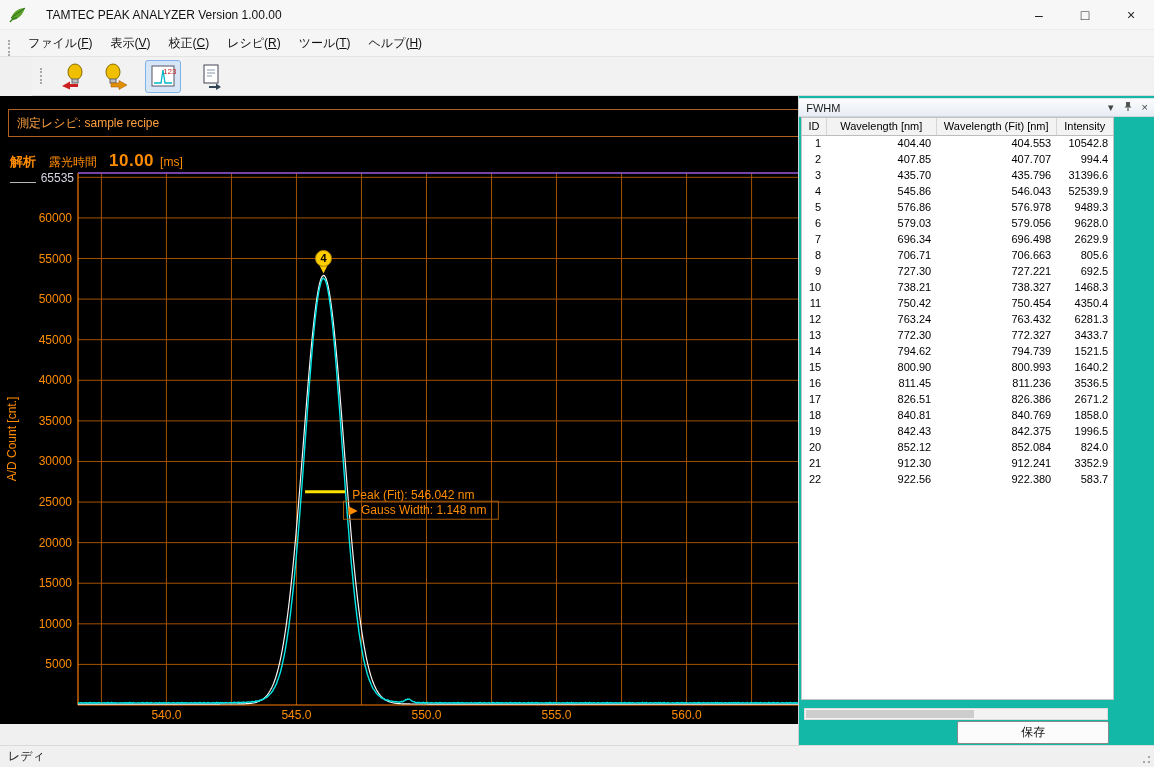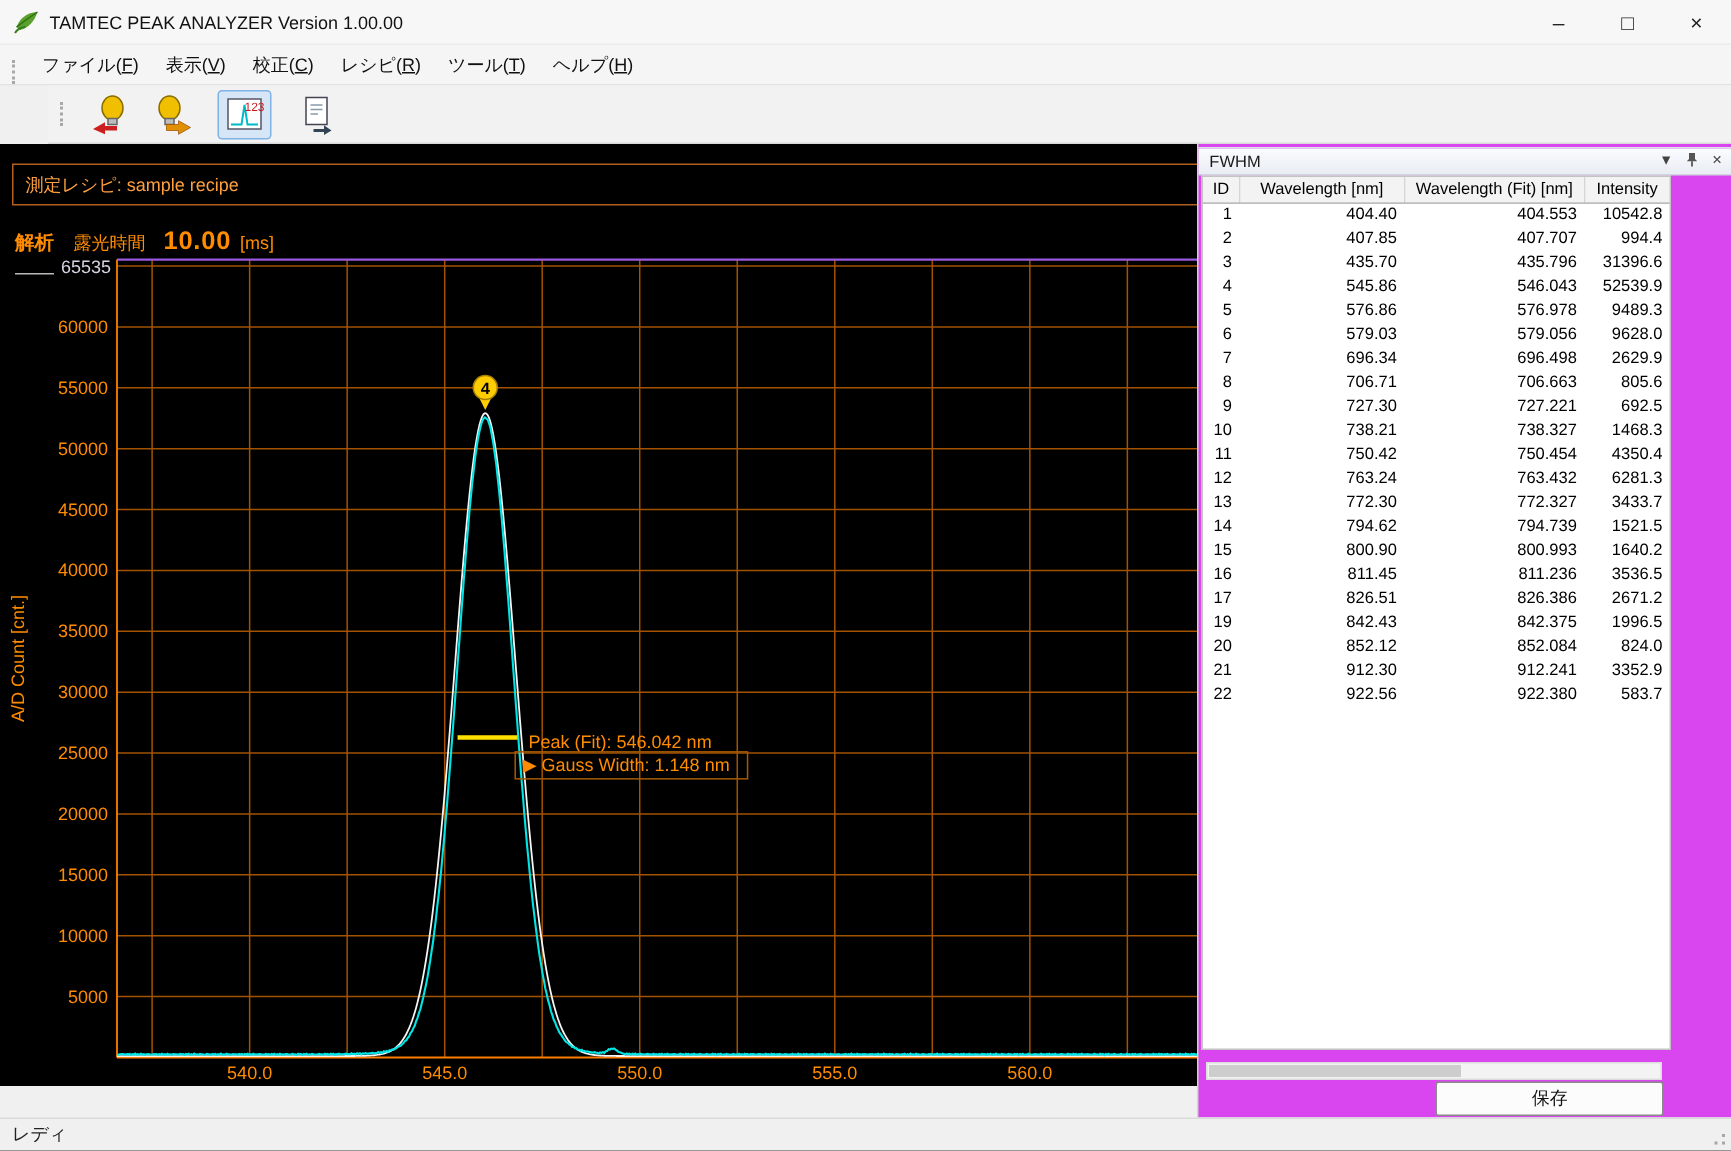--- a/index.html
+++ b/index.html
@@ -2,21 +2,21 @@
 <html><head>
 <meta charset="utf-8">
 <style>
   *{margin:0;padding:0;box-sizing:border-box;}
   html,body{width:1154px;height:767px;overflow:hidden;}
   body{font-family:"Liberation Sans",sans-serif;background:#f0f0f0;position:relative;font-size:12px;}
 
   
   .titlebar{position:absolute;left:0;top:0;width:1154px;height:30px;background:#f7f7f7;display:flex;align-items:center;border-bottom:1px solid #ececec;}
   .app-icon{margin-left:9px;width:18px;height:18px;display:inline-flex;}
-  .title-text{margin-left:6px;font-size:12px;color:#111;}
+  .title-text{margin-left:19px;font-size:12px;color:#111;}
   .win-controls{margin-left:auto;display:flex;height:100%;}
   .win-btn{width:46px;height:100%;display:flex;align-items:center;justify-content:center;font-size:14px;color:#222;cursor:default;}
 
   
   .menubar{position:absolute;top:30px;left:0;width:1154px;height:27px;background:#f5f5f5;display:flex;align-items:flex-end;padding-left:6px;border-bottom:1px solid #e3e3e3;}
   .vgrip{width:4px;height:16px;border-left:2px dotted #a8a8a8;margin:0 7px 0 2px;}
   .menu-items{display:flex;align-items:center;}
   .menu-item{padding:4px 9px;font-size:12px;color:#111;white-space:nowrap;}
   .menu-item u{text-decoration:underline;}
 
@@ -32,21 +32,21 @@
   .recipe-box{position:absolute;left:8px;top:13px;width:819px;height:28px;border:1px solid #b06020;color:#ffa040;font-size:12px;display:flex;align-items:center;padding-left:8px;}
   .analysis-row{position:absolute;left:10px;top:55px;height:24px;display:flex;align-items:baseline;color:#ff8c00;}
   .an-title{font-size:13px;font-weight:bold;border-bottom:1px solid #b9b9b9;padding-bottom:11px;}
   .an-exp{font-size:12px;margin-left:13px;}
   .an-val{font-size:17px;font-weight:bold;margin-left:12px;letter-spacing:.5px;}
   .an-unit{font-size:12px;margin-left:6px;}
   #spectrum-svg{position:absolute;left:0;top:0;}
   #spectrum-svg text{font-family:"Liberation Sans",sans-serif;}
 
   
-  .side-pane{position:relative;width:373px;height:649px;background:#d946ef;border-left:1px solid #d2d2d2;}
+  .side-pane{position:relative;width:373px;height:649px;background:#14b8a6;border-left:1px solid #d2d2d2;}
   .panel-header{position:absolute;left:0;top:2px;width:100%;height:19px;background:linear-gradient(#fafcfe,#e9edf4);border-top:1px solid #dde2ea;border-bottom:1px solid #cfd5de;display:flex;align-items:center;padding:0 6px 0 7px;font-size:11px;color:#1a1a1a;}
   .panel-icons{margin-left:auto;display:flex;gap:9px;align-items:center;color:#444;font-size:11px;line-height:1;}
   .panel-icons span{cursor:default;}
   .table-wrap{position:absolute;left:2px;top:21px;width:313px;height:583px;background:#fff;border:1px solid #c3c3c3;overflow:hidden;}
   table{border-collapse:collapse;width:100%;font-size:11px;color:#000;table-layout:fixed;}
   col.c-id{width:24px;}col.c-w{width:110px;}col.c-wf{width:120px;}col.c-i{width:57px;}
   th{background:#f3f3f3;border-right:1px solid #d5d5d5;border-bottom:1px solid #bdbdbd;font-weight:400;height:17px;font-size:11px;padding:0 2px;white-space:nowrap;overflow:hidden;text-align:center;margin-top:20px;}
   td{text-align:right;padding:0 5px 0 0;height:16px;white-space:nowrap;overflow:hidden;}
   .hscroll{position:absolute;left:5px;top:612px;width:304px;height:12px;background:#f3f3f3;border:1px solid #dddddd;}
   .hthumb{position:absolute;left:1px;top:1px;width:168px;height:8px;background:#cdcdcd;}
@@ -321,20 +321,26 @@
               <td>811.236</td>
               <td>3536.5</td>
             </tr>
             <tr>
               <td>17</td>
               <td>826.51</td>
               <td>826.386</td>
               <td>2671.2</td>
             </tr>
             <tr>
+              <td>18</td>
+              <td>840.81</td>
+              <td>840.769</td>
+              <td>1858.0</td>
+            </tr>
+            <tr>
               <td>19</td>
               <td>842.43</td>
               <td>842.375</td>
               <td>1996.5</td>
             </tr>
             <tr>
               <td>20</td>
               <td>852.12</td>
               <td>852.084</td>
               <td>824.0</td>

